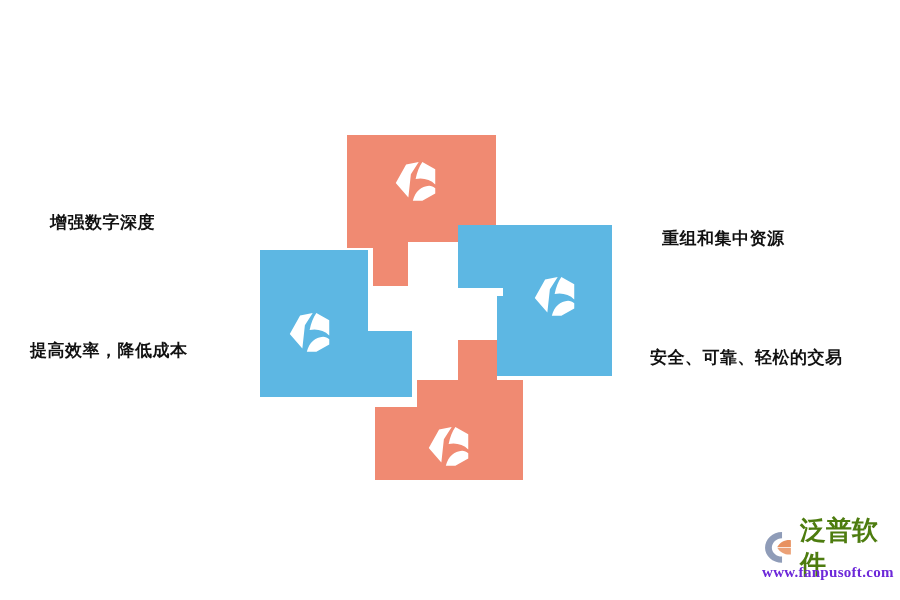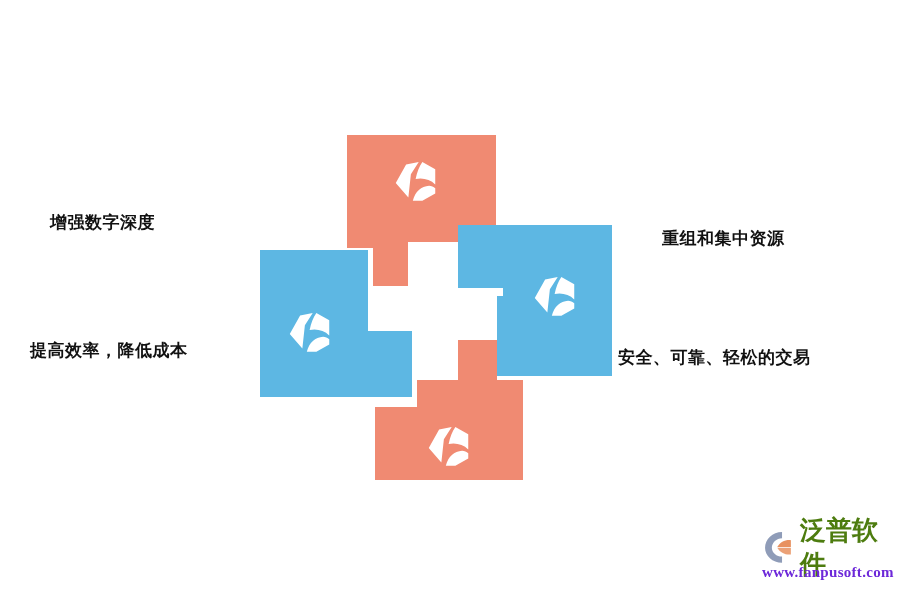--- a/index.html
+++ b/index.html
@@ -31,21 +31,21 @@
     white-space: nowrap;
     letter-spacing: 0.5px;
     line-height: 1.2;
   }
   .label.left  { text-align: right; }
   .label.right { text-align: left; }
 
   #label-enhance-depth   { left: 50px;  top: 213px; }
   #label-efficiency-cost { left: 30px;  top: 341px; }
   #label-reorganize      { left: 662px; top: 229px; }
-  #label-secure-trade    { left: 618px; top: 348px; }
+  #label-secure-trade    { left: 650px; top: 348px; }
 
   
   #diagram {
     position: absolute;
     left: 0;
     top: 0;
     width: 900px;
     height: 600px;
   }
 

